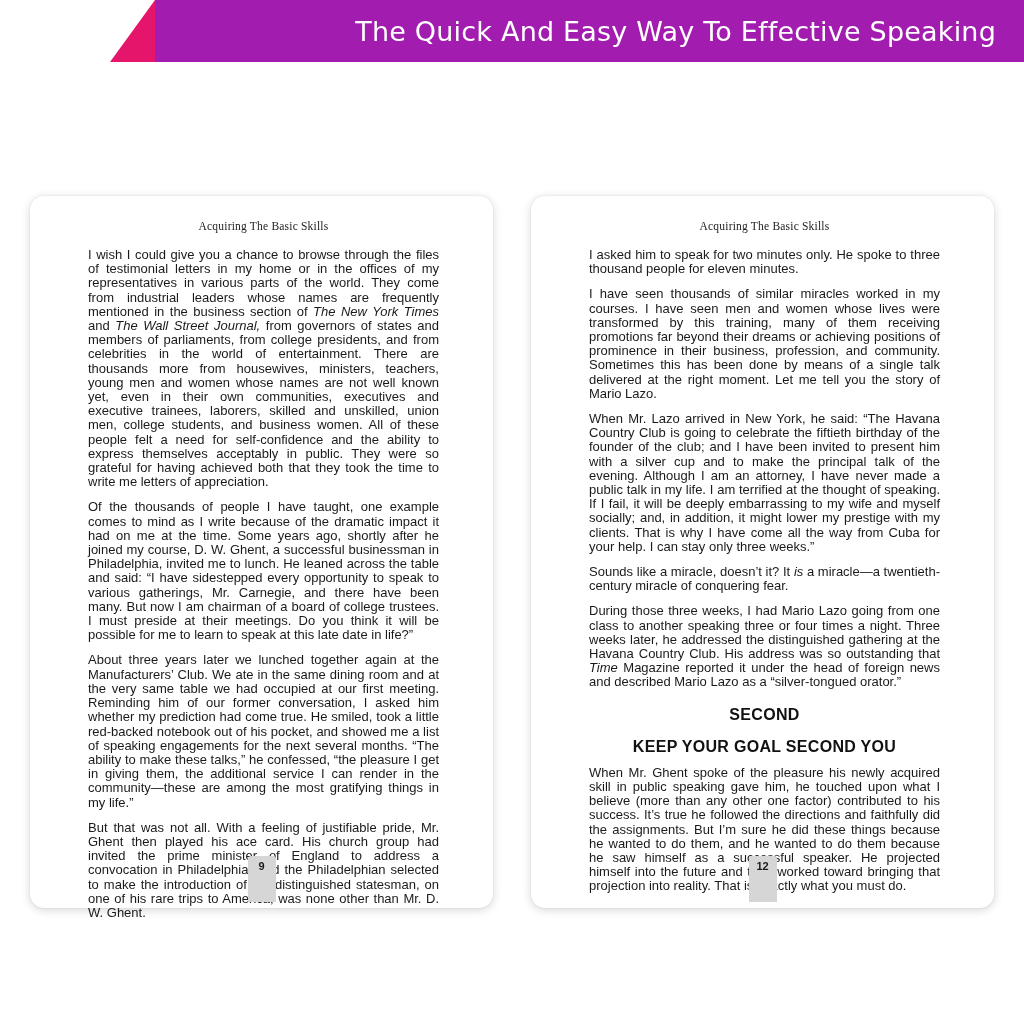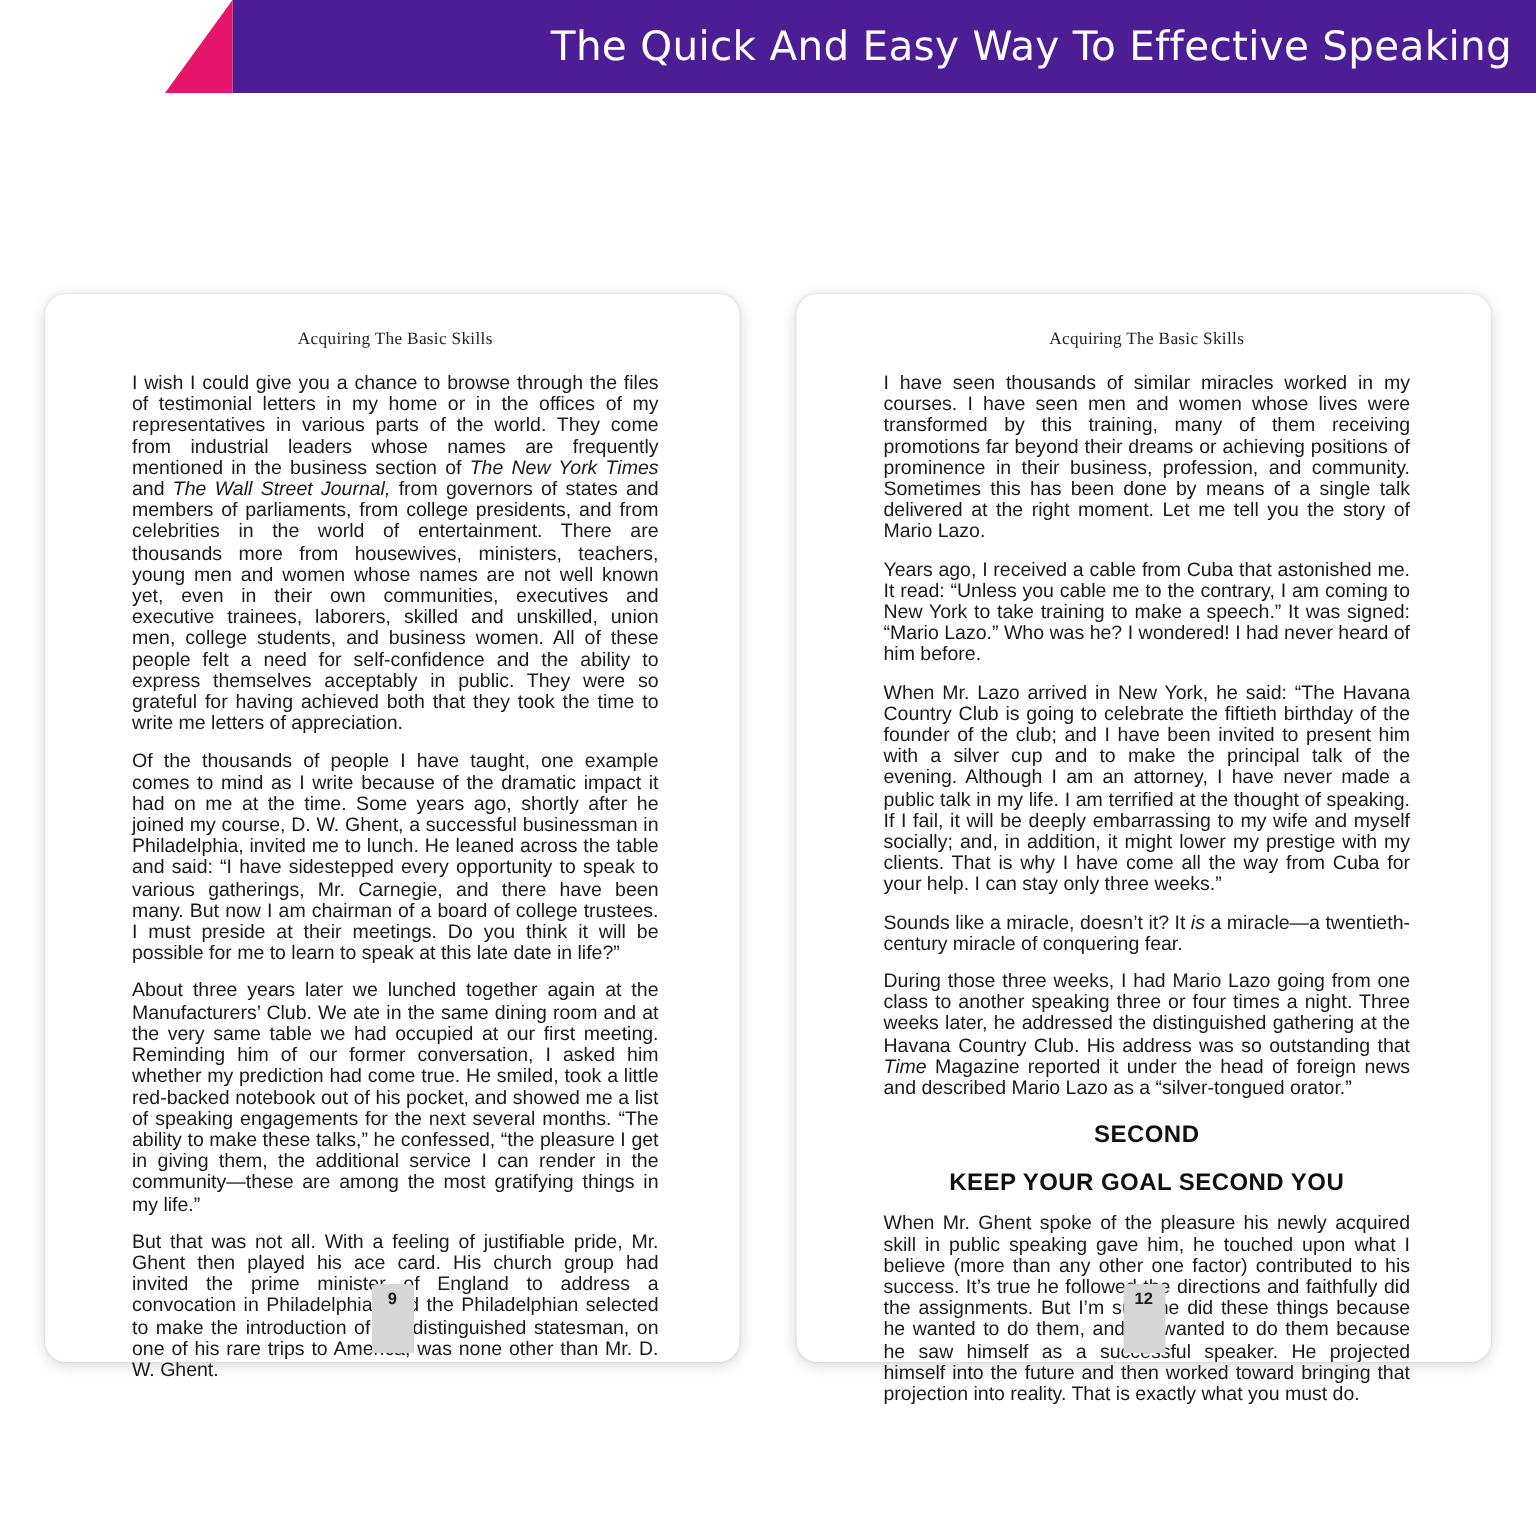--- a/index.html
+++ b/index.html
@@ -15,26 +15,26 @@
     position: relative;
   }
 
   
   .banner {
     position: absolute;
     top: 0;
     left: 155px;
     width: 869px;
     height: 62px;
-    background: #4c1d95;
+    background: #a21caf;
     display: flex;
     align-items: center;
     justify-content: flex-end;
     box-sizing: border-box;
-    padding-right: 16px;
+    padding-right: 28px;
   }
   .banner::before {
     content: "";
     position: absolute;
     left: -45px;
     top: 0;
     width: 0;
     height: 0;
     border-style: solid;
     border-width: 0 0 62px 45px;
@@ -144,22 +144,22 @@
       <p>But that was not all. With a feeling of justifiable pride, Mr. Ghent then played his ace card. His church group had invited the prime minister of England to address a convocation in Philadelphia. And the Philadelphian selected to make the introduction of the distinguished statesman, on one of his rare trips to America, was none other than Mr. D. W. Ghent.</p>
     </div>
     <div class="page-tab">
       <span>9</span>
     </div>
   </div>
 
   <div class="page page-right">
     <div class="running-head">Acquiring The Basic Skills</div>
     <div class="col">
+      <p>I asked him to speak for two minutes only. He spoke to three thousand people for eleven minutes.</p>
       <p>I have seen thousands of similar miracles worked in my courses. I have seen men and women whose lives were transformed by this training, many of them receiving promotions far beyond their dreams or achieving positions of prominence in their business, profession, and community. Sometimes this has been done by means of a single talk delivered at the right moment. Let me tell you the story of Mario Lazo.</p>
-      <p>Years ago, I received a cable from Cuba that astonished me. It read: “Unless you cable me to the contrary, I am coming to New York to take training to make a speech.” It was signed: “Mario Lazo.” Who was he? I wondered! I had never heard of him before.</p>
       <p>When Mr. Lazo arrived in New York, he said: “The Havana Country Club is going to celebrate the fiftieth birthday of the founder of the club; and I have been invited to present him with a silver cup and to make the principal talk of the evening. Although I am an attorney, I have never made a public talk in my life. I am terrified at the thought of speaking. If I fail, it will be deeply embarrassing to my wife and myself socially; and, in addition, it might lower my prestige with my clients. That is why I have come all the way from Cuba for your help. I can stay only three weeks.”</p>
       <p>Sounds like a miracle, doesn’t it? It <em>is</em> a miracle—a twentieth-century miracle of conquering fear.</p>
       <p>During those three weeks, I had Mario Lazo going from one class to another speaking three or four times a night. Three weeks later, he addressed the distinguished gathering at the Havana Country Club. His address was so outstanding that <em>Time</em> Magazine reported it under the head of foreign news and described Mario Lazo as a “silver-tongued orator.”</p>
       <div class="section-head second">SECOND</div>
       <div class="section-head">KEEP YOUR GOAL SECOND YOU</div>
       <p>When Mr. Ghent spoke of the pleasure his newly acquired skill in public speaking gave him, he touched upon what I believe (more than any other one factor) contributed to his success. It’s true he followed the directions and faithfully did the assignments. But I’m sure he did these things because he wanted to do them, and he wanted to do them because he saw himself as a successful speaker. He projected himself into the future and then worked toward bringing that projection into reality. That is exactly what you must do.</p>
     </div>
     <div class="page-tab">
       <span>12</span>
     </div>

